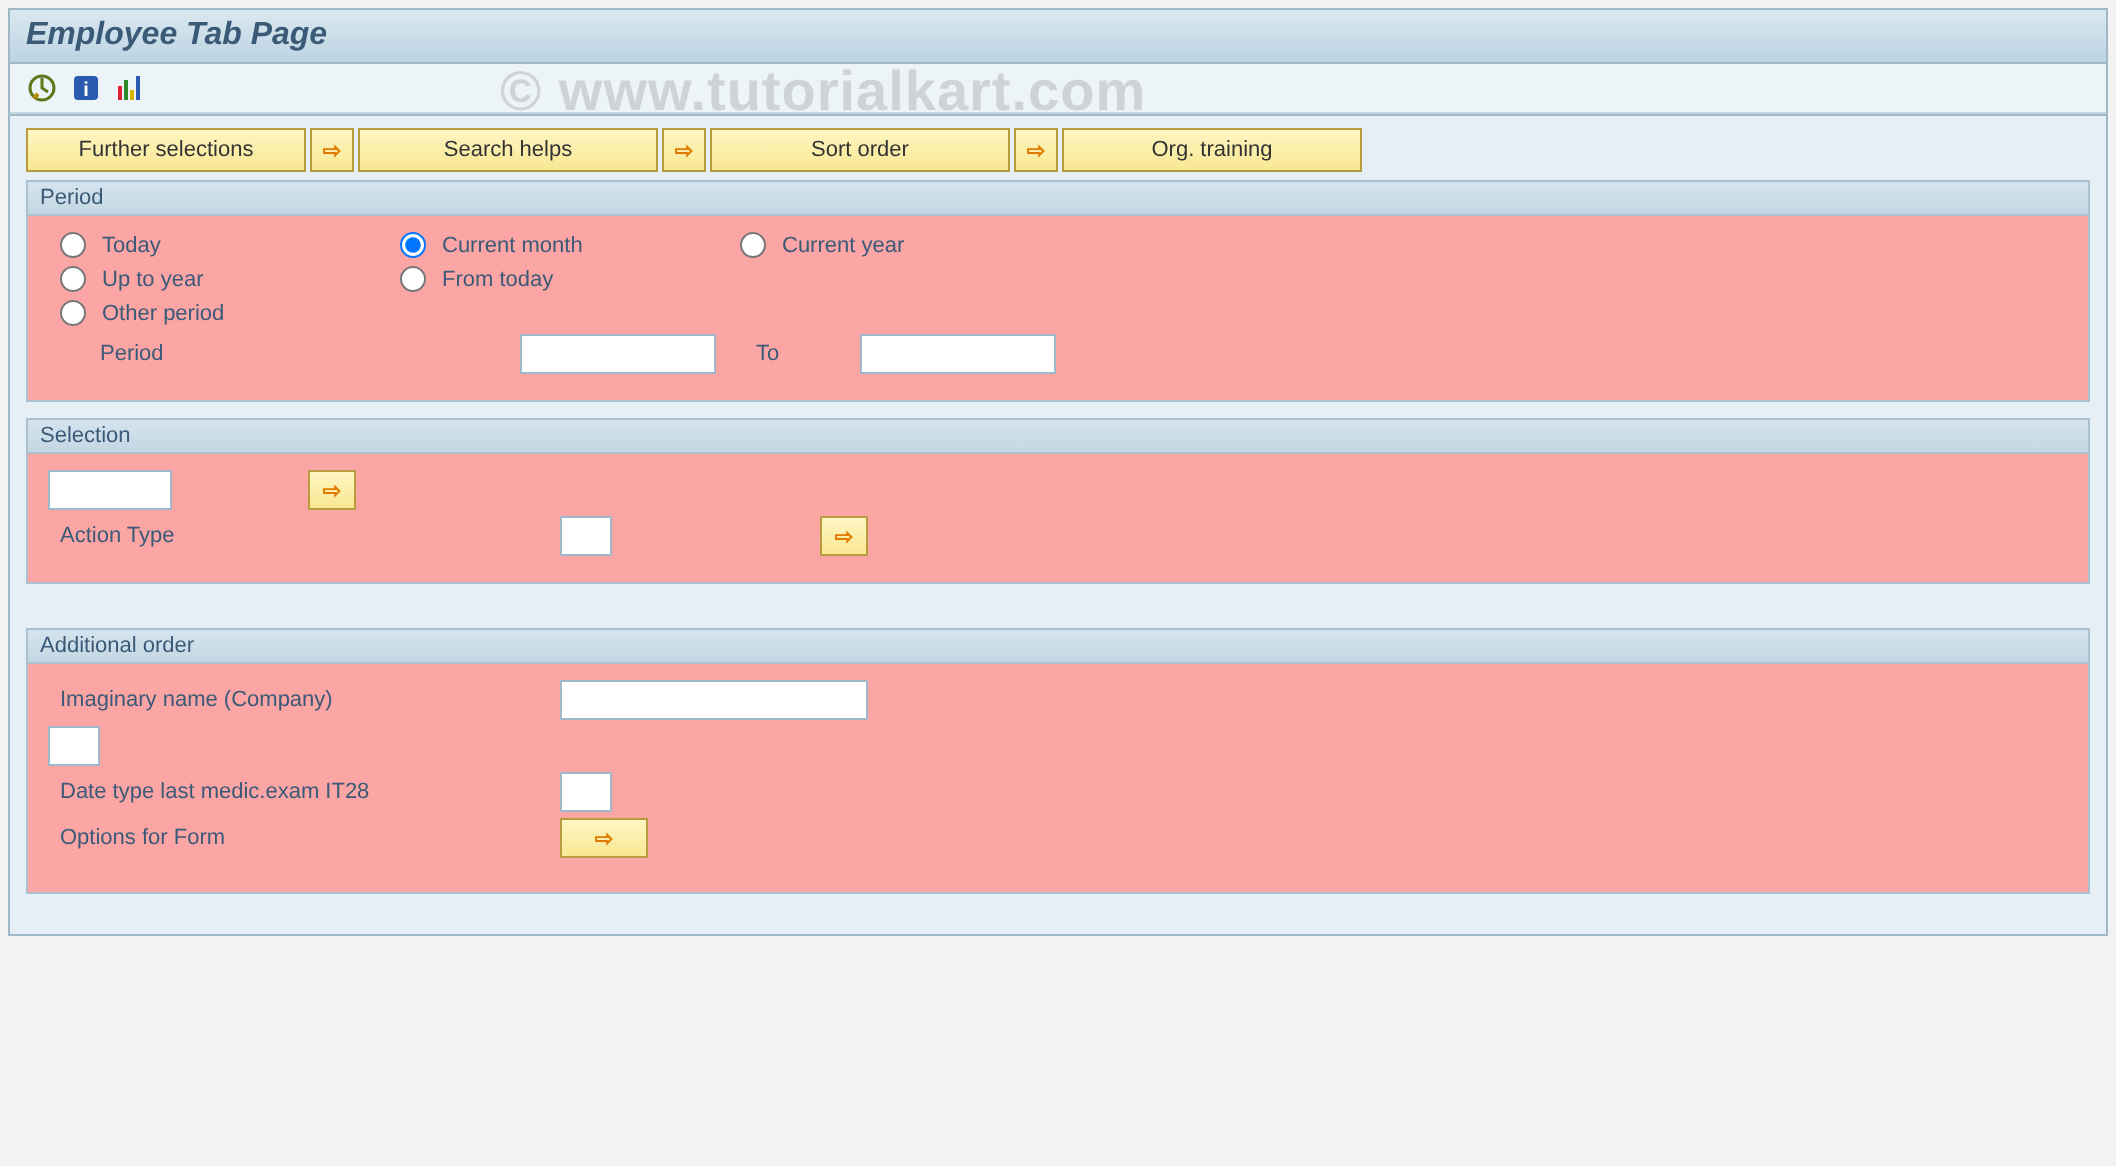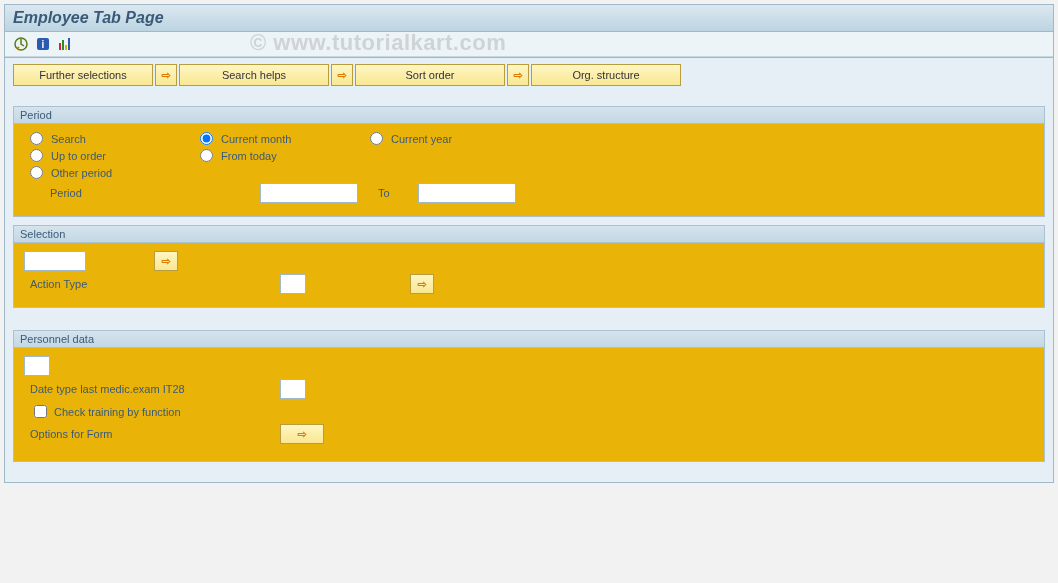--- a/index.html
+++ b/index.html
@@ -35,34 +35,34 @@
     background: #edf4f8;
     border-bottom: 1px solid #c7d7e0;
   }
   .toolbar .icon {
     width: 16px; height: 16px;
     display: inline-flex; align-items: center; justify-content: center;
   }
   .watermark {
     position: absolute;
     left: 250px; top: 30px;
-    font-size: 22px;
+    font-size: 28px;
     font-weight: bold;
     color: rgba(170,170,170,0.45);
     pointer-events: none;
     letter-spacing: 0.5px;
   }
   .content {
     padding: 6px 8px 12px 8px;
     background: #e6eff5;
     border: 1px solid #9fb9c8;
     border-top: none;
     margin: 0 4px 4px 4px;
   }
-  .btn-row { display: flex; gap: 2px; margin-bottom: 20px; text-align: right; }
+  .btn-row { display: flex; gap: 2px; margin-bottom: 4px; text-align: right; }
   .sap-btn {
     background: linear-gradient(#fff6c3, #f8e792);
     border: 1px solid #b89d3f;
     height: 22px;
     display: inline-flex;
     align-items: center;
     justify-content: center;
     min-width: 150px;
     font-size: 11px;
     color: #333;
@@ -74,21 +74,21 @@
     width: 22px;
     padding: 0;
   }
   .arrow-glyph {
     color: #e07a00;
     font-weight: bold;
     font-size: 11px;
   }
   .group {
     border: 1px solid #aac1cf;
-    background: #eab308;
+    background: #fca5a5;
     margin-bottom: 8px;
     padding: 0;
   }
   .group-title {
     background: linear-gradient(#d5e4ee, #c3d7e3);
     border-bottom: 1px solid #aac1cf;
     padding: 2px 6px;
     font-size: 11px;
     color: #3a5a78;
   }
@@ -118,21 +118,21 @@
     font-size: 11px;
     color: #3a5a78;
   }
   .field-label {
     width: 256px;
     padding-left: 6px;
   }
   .field-label.indent { padding-left: 26px; width: 236px; }
   .to-label {
     display: inline-block;
-    width: 60px;
+    width: 72px;
     text-align: left;
     padding-left: 20px;
   }
   input.text-in {
     border: 1px solid #9fb9c8;
     background: #fff;
     height: 20px;
     padding: 1px 3px;
     font-size: 11px;
   }
@@ -211,45 +211,45 @@
     <div class="sap-btn arrow">
         <span class="arrow-glyph">⇨</span>
       </div>
     <div class="sap-btn">
       <span>Sort order</span>
     </div>
     <div class="sap-btn arrow">
         <span class="arrow-glyph">⇨</span>
       </div>
     <div class="sap-btn">
-      <span>Org. structure</span>
+      <span>Org. training</span>
     </div>
   </div>
 
   <div class="group">
     <div class="group-title">Period</div>
     <div class="group-body">
       <div class="radio-row">
         <label class="radio-cell col1">
           <input type="radio" name="period" style="">
-          <span>Search</span>
+          <span>Today</span>
         </label>
         <label class="radio-cell col2">
           <input type="radio" name="period" checked="" style="">
           <span>Current month</span>
         </label>
         <label class="radio-cell col3">
           <input type="radio" name="period" style="">
           <span>Current year</span>
         </label>
       </div>
       <div class="radio-row">
         <label class="radio-cell col1">
           <input type="radio" name="period" style="">
-          <span>Up to order</span>
+          <span>Up to year</span>
         </label>
         <label class="radio-cell col2">
           <input type="radio" name="period" style="">
           <span>From today</span>
         </label>
       </div>
       <div class="radio-row">
         <label class="radio-cell col1">
           <input type="radio" name="period" style="">
           <span>Other period</span>
@@ -279,32 +279,32 @@
         <span class="sm-arrow-btn" style="margin-left:104px;">
             <span class="arrow-glyph">⇨</span>
           </span>
       </div>
     </div>
   </div>
 
   <div style="height:14px;"></div>
 
   <div class="group deeper">
-    <div class="group-title">Personnel data</div>
+    <div class="group-title">Additional order</div>
     <div class="group-body">
+      <div class="field-row">
+        <span class="field-label">Imaginary name (Company)</span>
+        <input class="text-in w-xl" value="" style="">
+      </div>
       <div class="field-row">
         <input class="text-in w-s" value="" style="">
       </div>
       <div class="field-row">
         <span class="field-label">Date type last medic.exam IT28</span>
         <input class="text-in w-s" value="" style="">
-      </div>
-      <div class="chk-row">
-        <input type="checkbox" style="">
-        <span>Check training by function</span>
       </div>
       <div class="field-row">
         <span class="field-label">Options for Form</span>
         <span class="sm-arrow-btn tight" style="width:44px;">
             <span class="arrow-glyph">⇨</span>
           </span>
       </div>
     </div>
   </div>
 

